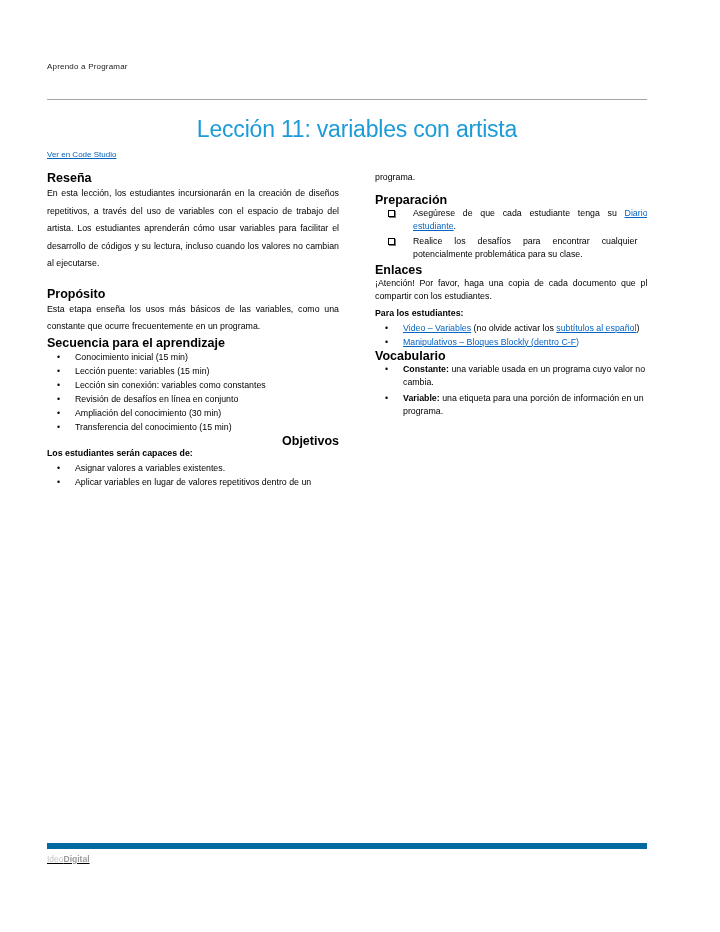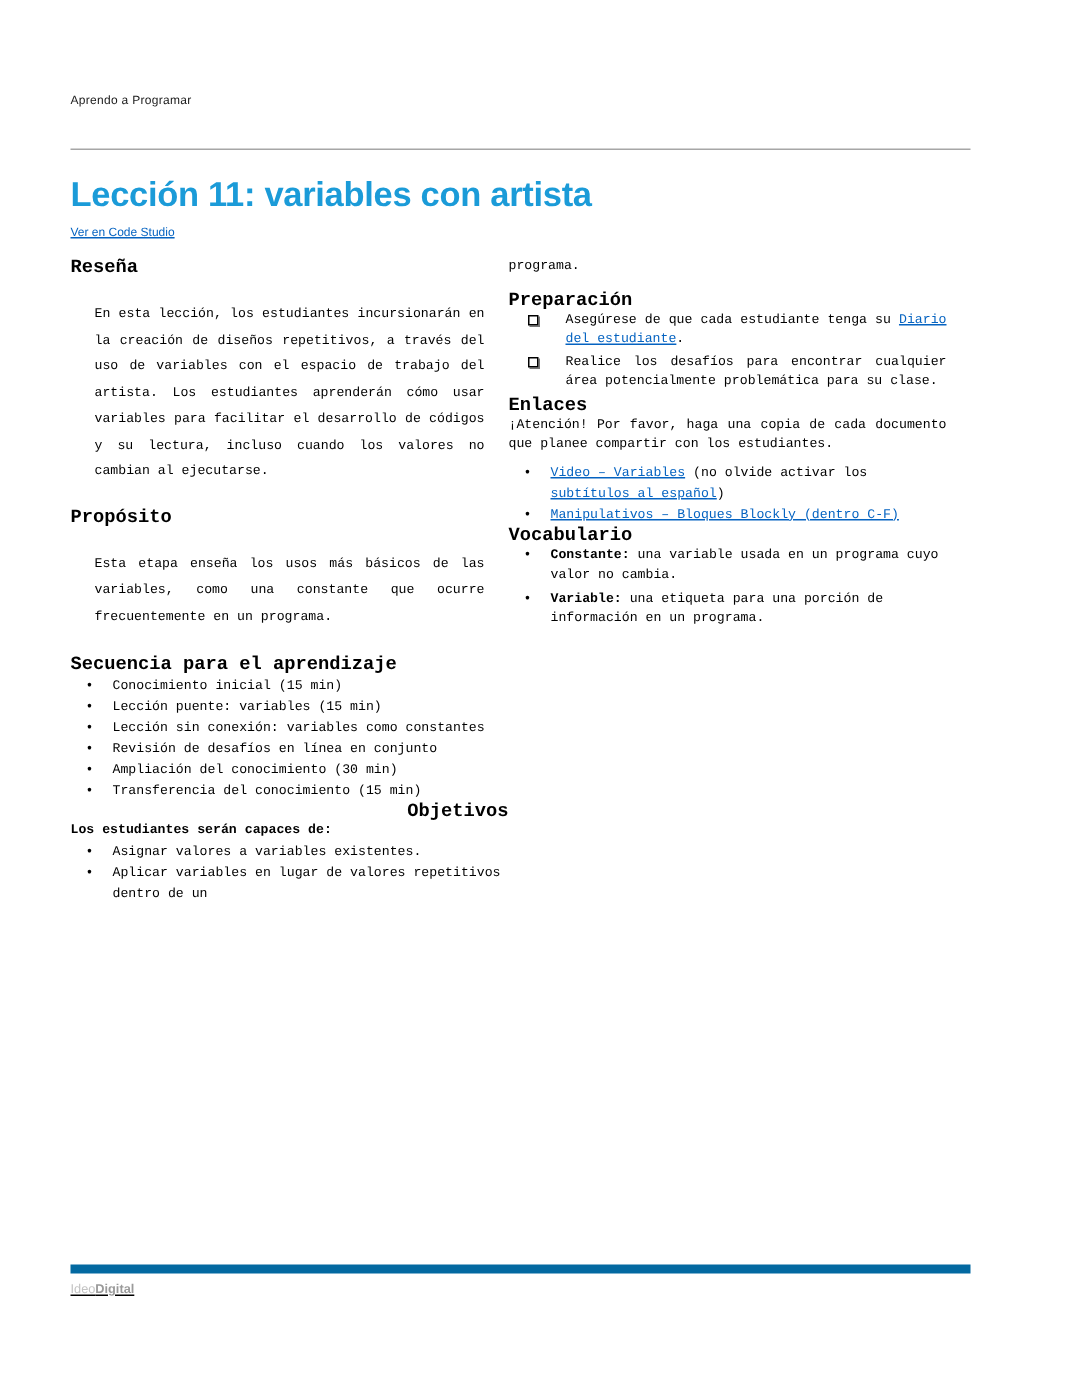--- a/index.html
+++ b/index.html
@@ -16,36 +16,36 @@
     font-size:8px;color:#1a1a1a;letter-spacing:.2px;
   }
   .header-rule{
     position:absolute;top:99px;left:47px;width:608px;
     border-top:1px solid #a6a6a6;height:0;
   }
   .content{
     position:absolute;top:116px;left:47px;width:620px;
   }
   .doc-title{
-    font-size:23px;font-weight:bold;color:#1B9BD8;
-    margin:0 0 7px 0;letter-spacing:-0.2px;
+    font-size:23px;font-weight:normal;color:#1B9BD8;
+    margin:0 0 7px 0;letter-spacing:-0.2px;text-align:center;
   }
   .code-studio{
     font-size:8px;
   }
   a.link{color:#0563C1;text-decoration:underline;cursor:pointer;}
   .columns{
-    display:flex;margin-top:12px;font-family:Liberation Mono, monospace;
+    display:flex;gap:36px;margin-top:12px;
   }
   .col{width:292px;}
   h2.sec{
     font-size:12.5px;font-weight:bold;margin:0;color:#000;
   }
   .para{
-    font-size:8.8px;line-height:17.5px;text-align:justify;margin:16px;
+    font-size:8.8px;line-height:17.5px;text-align:justify;margin:0;
   }
   .para-tight{
     font-size:8.8px;line-height:13.5px;text-align:justify;margin:0;
   }
   .intro-bold{
     font-size:8.8px;font-weight:bold;margin:0 0 3px 0;
   }
   ul.plain{list-style:none;margin:0;padding:0;}
   ul.plain li{position:relative;font-size:8.8px;}
   ul.bullets li{padding-left:28px;line-height:14px;}
@@ -155,20 +155,21 @@
             <span>Asegúrese de que cada estudiante tenga su </span><a class="link" href="#">Diario del estudiante</a><span>.</span>
           </li>
           <li>
             <span class="checkbox"></span>
             <span>Realice los desafíos para encontrar cualquier área potencialmente problemática para su clase.</span>
           </li>
         </ul>
 
         <h2 class="sec mt14 mb6">Enlaces</h2>
         <p class="para-tight mb4">¡Atención! Por favor, haga una copia de cada documento que planee compartir con los estudiantes.</p>
+        <p class="intro-bold">Para los estudiantes:</p>
         <ul class="plain bullets">
           <li>
             <span class="bullet">•</span>
             <a class="link" href="#">Video – Variables</a><span> (no olvide activar los </span><a class="link" href="#">subtítulos al español</a><span>)</span>
           </li>
           <li>
             <span class="bullet">•</span>
             <a class="link" href="#">Manipulativos – Bloques Blockly (dentro C-F)</a>
           </li>
         </ul>

